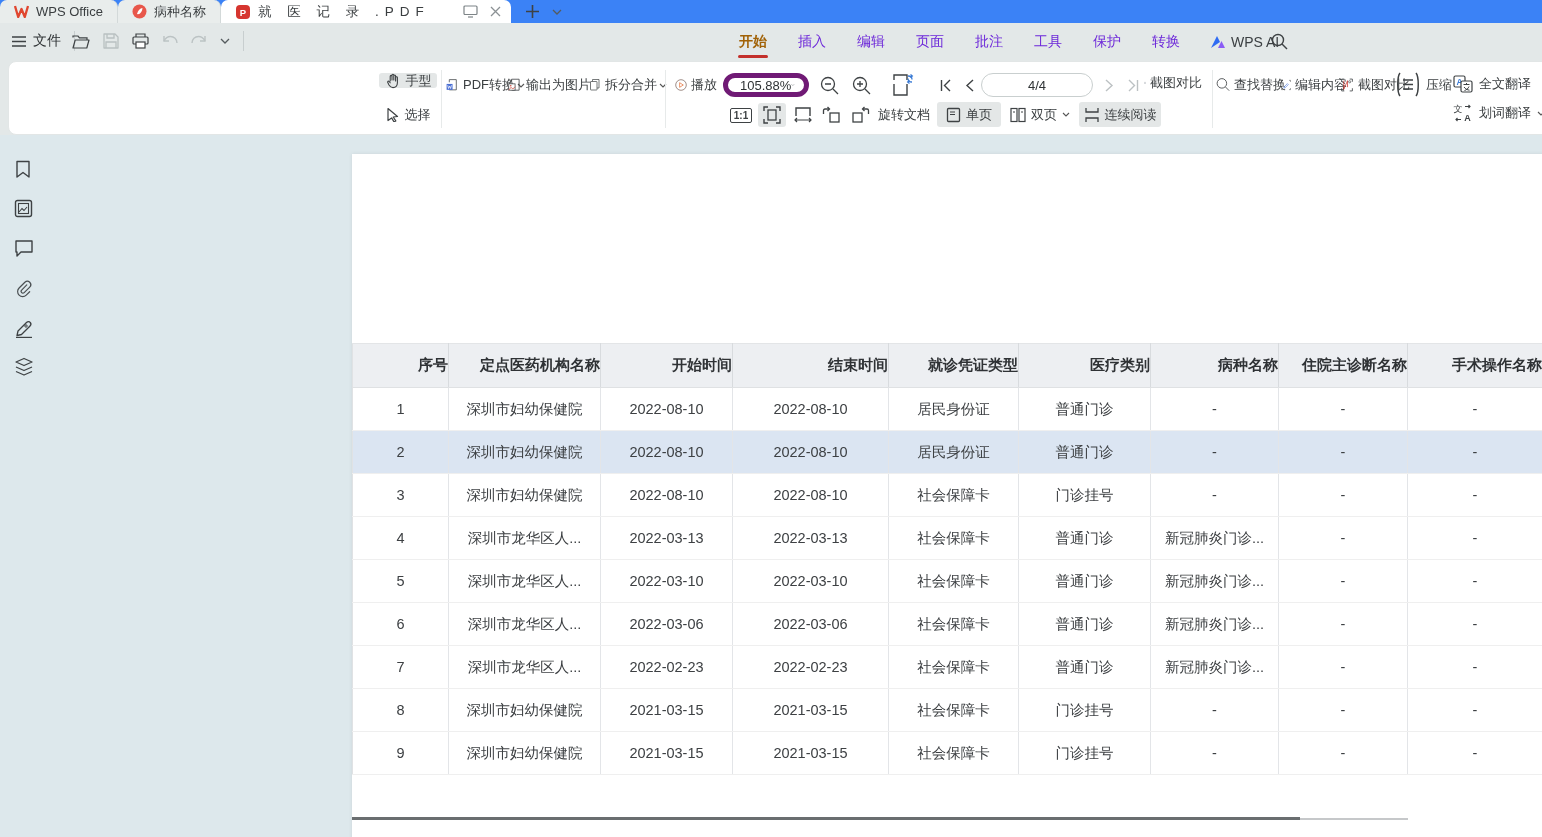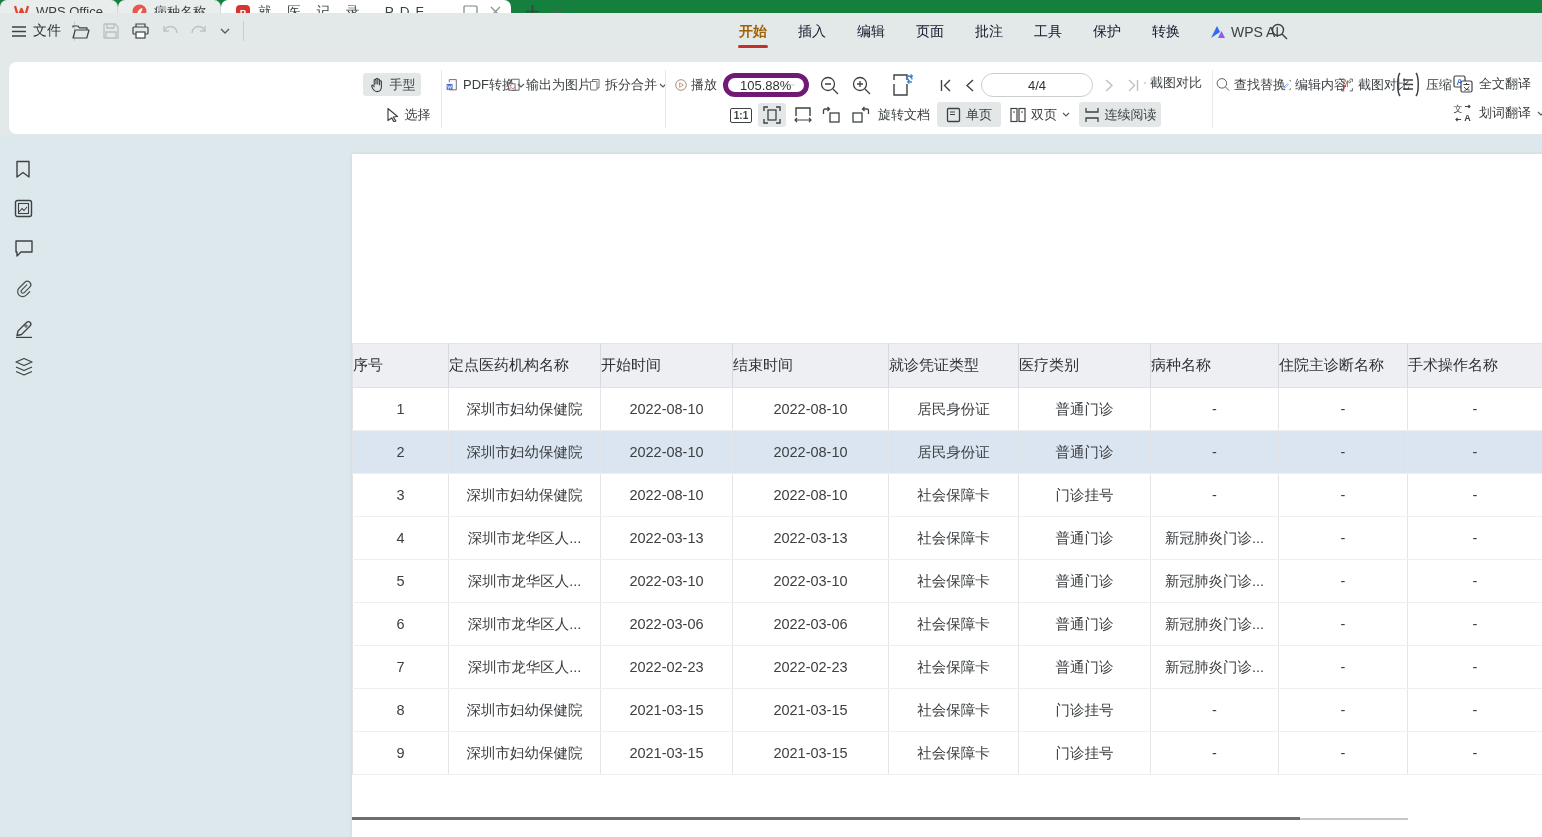--- a/index.html
+++ b/index.html
@@ -1,36 +1,36 @@
 <!DOCTYPE html>
 <html><head>
 <meta charset="utf-8">
 <style>
   * { margin:0; padding:0; box-sizing:border-box; }
   html,body { width:1542px; height:837px; overflow:hidden; }
   body { font-family:"Liberation Sans","DejaVu Sans",sans-serif; color:#3c4043; }
   .app { position:relative; width:1542px; height:837px; background:#e3e8e8; }
 
   
-  .tabbar { position:absolute; left:0; top:0; width:100%; height:23px; background:#15803d; display:flex; align-items:flex-end; }
+  .tabbar { position:absolute; left:0; top:0; width:100%; height:23px; background:#3b82f6; display:flex; align-items:flex-end; }
   .tab { height:23px; display:flex; align-items:center; gap:7px; padding:0 14px; font-size:13px; color:#3a3e40; border-radius:7px 7px 0 0; }
   .tab-inactive { background:#e9edec; border-right:1px solid #d3d9d9; }
   .tab-active { background:#ffffff; }
   .tab-doc-title { letter-spacing:6px; font-size:13.5px; }
   .tab-ctl { display:flex; align-items:center; gap:12px; margin-left:26px; }
   .newtab-area { display:flex; align-items:center; gap:12px; margin-left:14px; height:23px; }
   svg.ic { display:block; }
 
   
-  .menubar { position:absolute; left:0; top:13px; width:100%; height:38px; background:#e3e8e8;text-align:right; }
+  .menubar { position:absolute; left:0; top:23px; width:100%; height:38px; background:#e3e8e8;text-align:right; }
   .file-btn { position:absolute; left:12px; top:8px; display:flex; align-items:center; gap:7px; font-size:14px; color:#2e3234; }
   .qbar { position:absolute; left:72px; top:8px; display:flex; align-items:center; gap:13px; }
   .vdiv { width:1px; height:20px; background:#c8cecf; }
   .menus { position:absolute; left:738px; top:0; height:38px; display:flex; align-items:center; gap:29px; }
-  .menu-item { font-size:14px; color:#0f172a; position:relative; padding:9px 1px; }
+  .menu-item { font-size:14px; color:#6d28d9; position:relative; padding:9px 1px; }
   .menu-item.active { color:#a16207; font-weight:bold; }
   .menu-item.active::after { content:""; position:absolute; left:0; right:0; bottom:2px; height:3px; border-radius:2px; background:#c3302b; }
   .menu-ai { display:flex; align-items:center; gap:5px; font-size:14px; }
   .menu-search { position:absolute; left:1271px; top:10px; }
 
   
   .ribbon { position:absolute; left:8px; top:61px; width:1560px; height:74px; background:#ffffff; border:1px solid #e2e6e6; border-radius:8px; }
   .rb { position:absolute; display:flex; align-items:center; justify-content:center; gap:5px; font-size:13px; color:#3a3e40; border-radius:3px; }
   .rb.sel { background:#e4e7e7; }
   .rcol { position:absolute; display:flex; flex-direction:row; align-items:center; gap:4px; font-size:13px; color:#3a3e40; }
@@ -40,21 +40,21 @@
   .pagebox { position:absolute; left:972px; top:11px; width:112px; height:24px; border:1px solid #c9cfcf; border-radius:12px; background:#fff; text-align:center; font-size:13px; color:#2f3335; font-family:inherit; }
   .iconbtn { position:absolute; display:flex; align-items:center; justify-content:center; border-radius:3px; }
   .one2one { font-size:10px; font-weight:bold; border:1.4px solid #3e4244; border-radius:2px; padding:1px 3px; color:#3e4244; }
 
   
   .docarea { position:absolute; left:0; top:135px; width:1542px; height:702px; background:#dde8ec; overflow:hidden; }
   .side-ic { position:absolute; left:14px; }
   .pdfpage { position:absolute; left:352px; top:19px; width:1195px; height:690px; background:#ffffff; box-shadow:0 0 4px rgba(0,0,0,.08); }
 
   table.med { position:absolute; left:0; top:189px; width:1190px; border-collapse:collapse; table-layout:fixed; filter:blur(.3px); }
-  table.med th { height:44px; background:#edeff2; font-size:15px; font-weight:normal; color:#2f3235; border-right:1px solid #d8dbde; border-top:1px solid #e3e5e7; border-bottom:1px solid #dfe1e3; text-align:left; }
+  table.med th { height:44px; background:#edeff2; font-size:15px; font-weight:bold; color:#2f3235; border-right:1px solid #d8dbde; border-top:1px solid #e3e5e7; border-bottom:1px solid #dfe1e3; text-align:right; }
   table.med td { height:43px; font-size:14.5px; color:#3d4043; border-right:1px solid #e3e5e8; border-bottom:1px solid #efefef; text-align:center; white-space:nowrap; overflow:hidden; }
   table.med { border-left:1px solid #e0e2e4; }
   table.med tr.hl td { background:#dbe5f2; }
   .c0{width:96px}.c1{width:152px}.c2{width:132px}.c3{width:156px}.c4{width:130px}.c5{width:132px}.c6{width:128px}.c7{width:129px}.c8{width:135px}
   .botline-dark { position:absolute; left:0; top:663px; width:948px; height:3px; background:#6a6e70; }
   .botline-light { position:absolute; left:948px; top:664px; width:108px; height:2px; background:#c6c8ca; }
 </style>
 </head>
 <body>
 
@@ -153,21 +153,21 @@
       </span>
     </div>
     <svg class="ic menu-search" width="17" height="17" viewBox="0 0 17 17">
         <circle cx="7" cy="7" r="5.5" fill="none" stroke="#3e4244" stroke-width="1.4"></circle>
         <path d="M11 11l5 5" stroke="#3e4244" stroke-width="1.4"></path>
       </svg>
   </div>
 
   <div class="ribbon">
 
-    <div class="rb sel" style="left:354px;top:11px;width:58px;height:23px">
+    <div class="rb sel" style="left:370px;top:11px;width:58px;height:15px">
       <svg class="ic" width="16" height="16" viewBox="0 0 16 16">
           <path d="M5.2 8V3.4c0-.6.4-1 .9-1s.9.4.9 1V7m0 0V2.3c0-.6.4-1 .9-1s.9.4.9 1V7m0 0V3c0-.6.4-1 .9-1s.9.4.9 1v4.6m0 .4V4.6c0-.5.4-.9.9-.9s.9.4.9.9V9.8c0 3-1.8 4.8-4.4 4.8-2.1 0-3.1-.9-4-2.5L2.8 9.6c-.3-.5-.1-1 .3-1.3.5-.3 1-.1 1.3.4l.8 1.1" fill="none" stroke="#3e4244" stroke-width="1.1" stroke-linecap="round" stroke-linejoin="round"></path>
         </svg>
       <span>手型</span>
     </div>
     <div class="rb" style="left:370px;top:40px;width:58px;height:25px">
       <svg class="ic" width="14" height="15" viewBox="0 0 14 15">
           <path d="M2 1.5l9.5 8-4.3.5 2.6 3.9-1.8 1-2.4-4L2 13.5z" fill="none" stroke="#3e4244" stroke-width="1.2" stroke-linejoin="round"></path>
         </svg>
       <span>选择</span>

